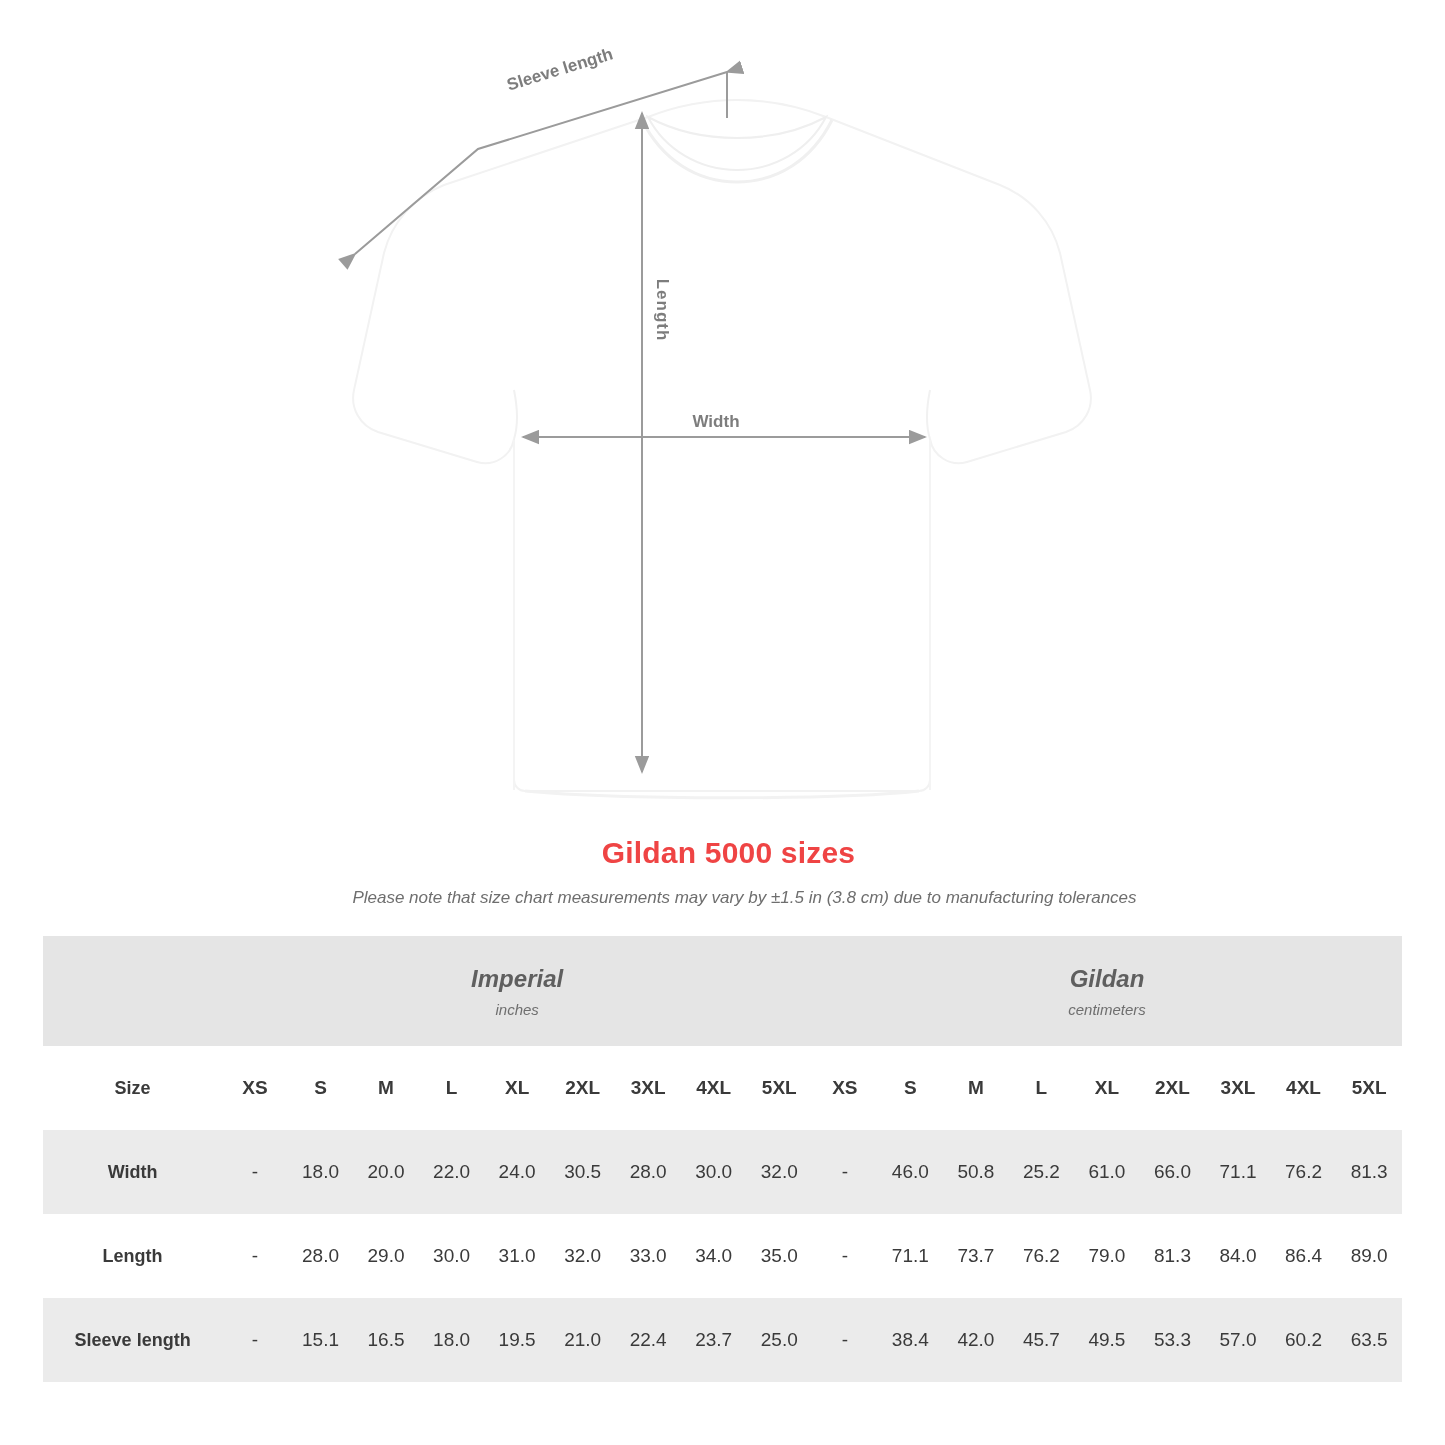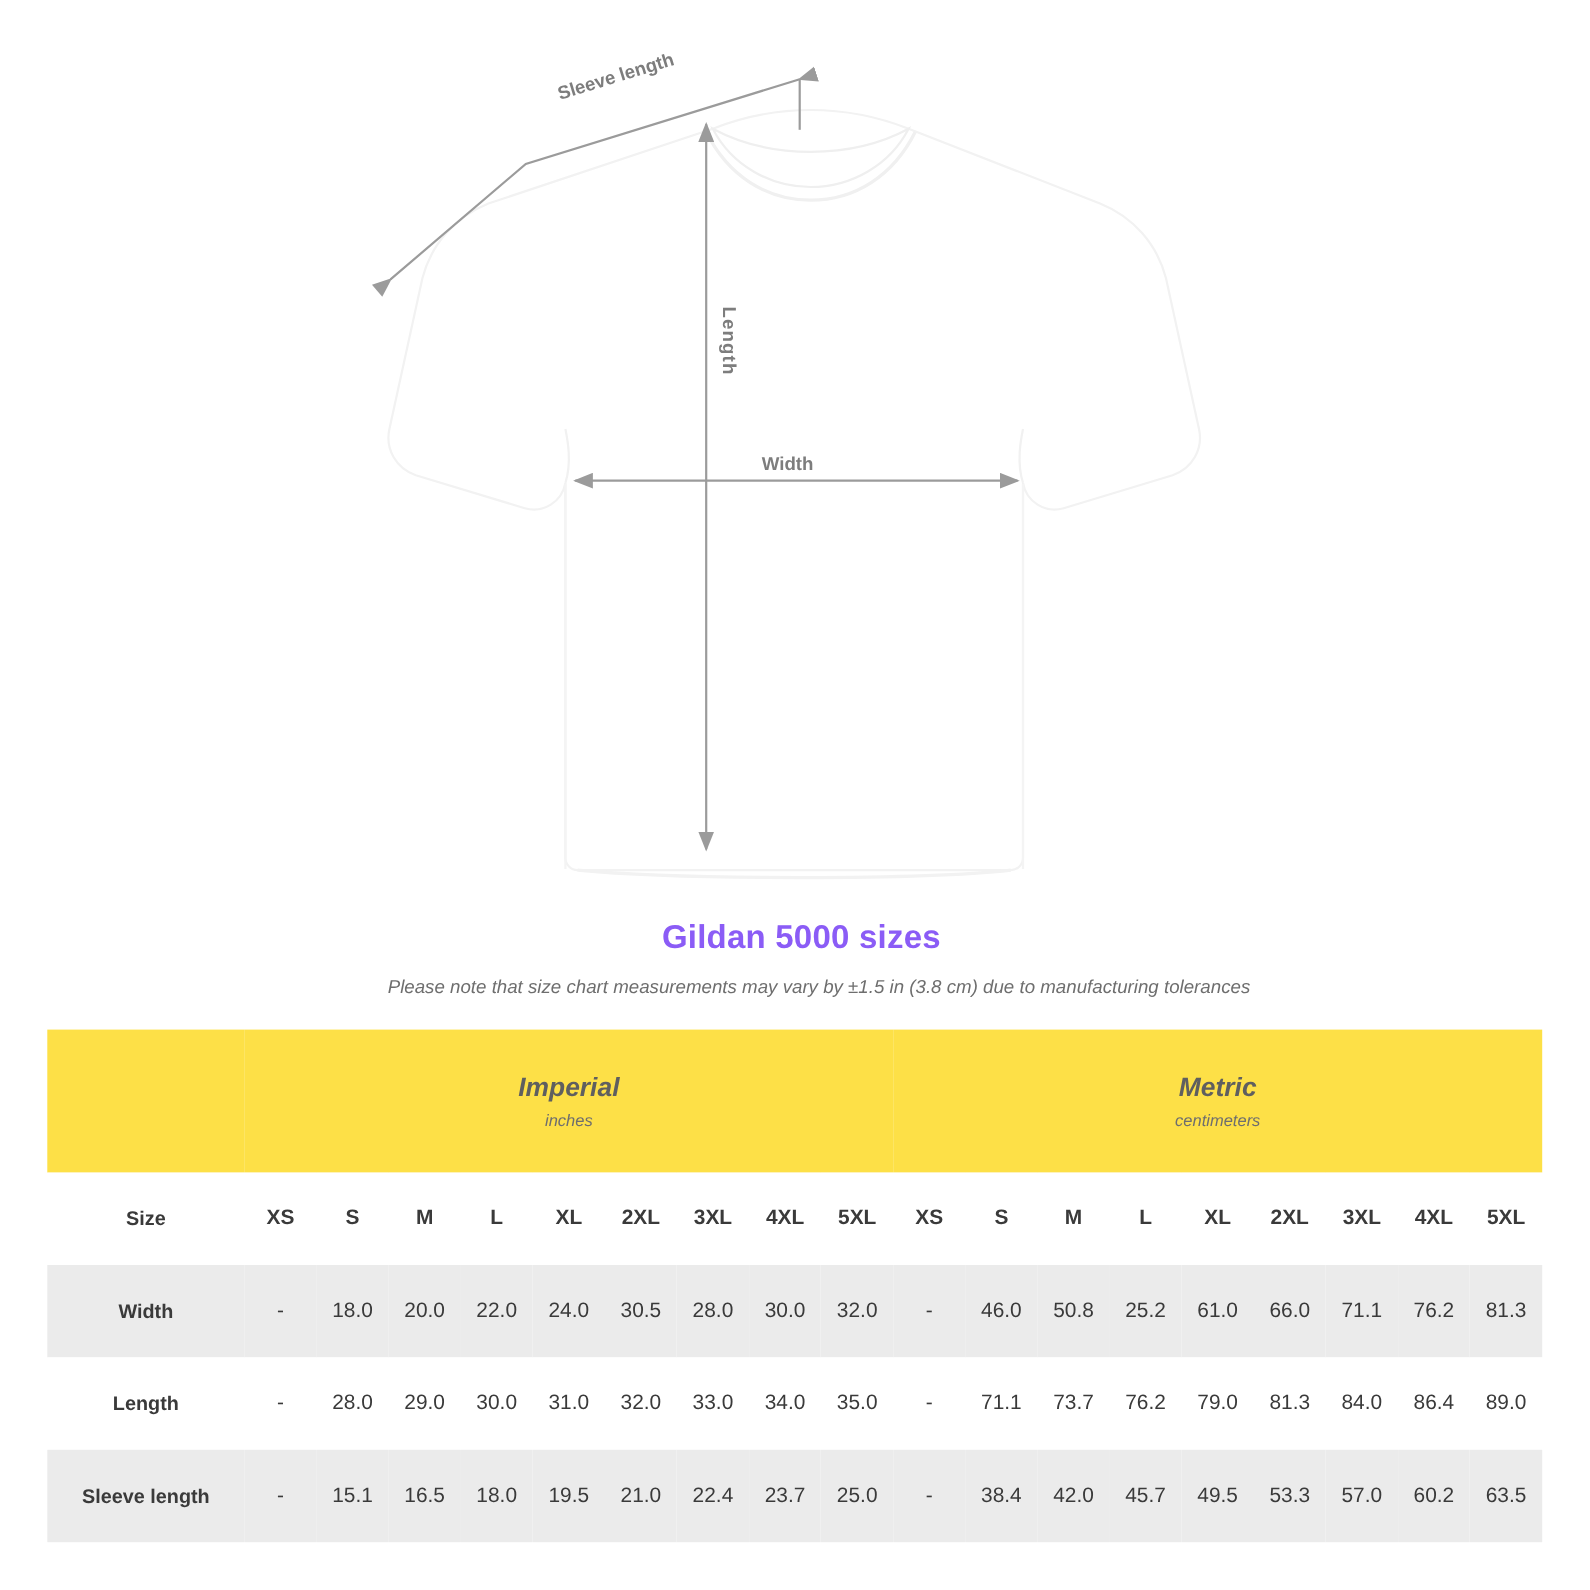--- a/index.html
+++ b/index.html
@@ -31,21 +31,21 @@
   }
 
   
   .title-block {
     text-align: center;
     margin-top: 6px;
   }
   .chart-title {
     font-size: 30px;
     font-weight: bold;
-    color: #8b5cf6;
+    color: #ef4444;
     letter-spacing: 0.2px;
     padding-left: 12px;
   }
   .chart-note {
     font-size: 17px;
     font-style: italic;
     color: #6e6e6e;
     margin-top: 18px;
     margin-left: 44px;
   }
@@ -59,22 +59,22 @@
     border-collapse: collapse;
     width: 100%;
     table-layout: fixed;
   }
   table.size-table td, table.size-table th {
     padding: 0;
     text-align: center;
     vertical-align: middle;
   }
   .unit-head td {
-    height: 130px;
-    background: #fde047;
+    height: 110px;
+    background: #e5e5e5;
   }
   .unit-name {
     font-size: 24px;
     font-style: italic;
     font-weight: bold;
     color: #5f5f5f;
   }
   .unit-sub {
     font-size: 15px;
     font-style: italic;
@@ -209,21 +209,21 @@
       </colgroup>
 
       <tbody>
           <tr class="unit-head">
         <td></td>
         <td colspan="9">
           <div class="unit-name">Imperial</div>
           <div class="unit-sub">inches</div>
         </td>
         <td colspan="9">
-          <div class="unit-name">Metric</div>
+          <div class="unit-name">Gildan</div>
           <div class="unit-sub">centimeters</div>
         </td>
       </tr>
 
       <tr class="size-head">
         <td class="rowlabel">Size</td>
         <td>XS</td>
         <td>S</td>
         <td>M</td>
         <td>L</td>

